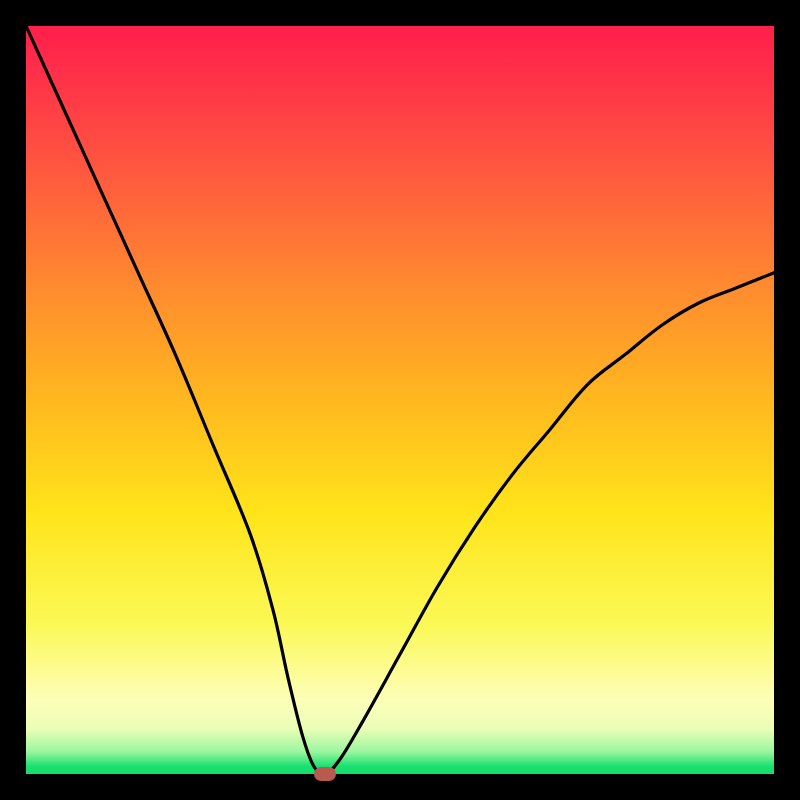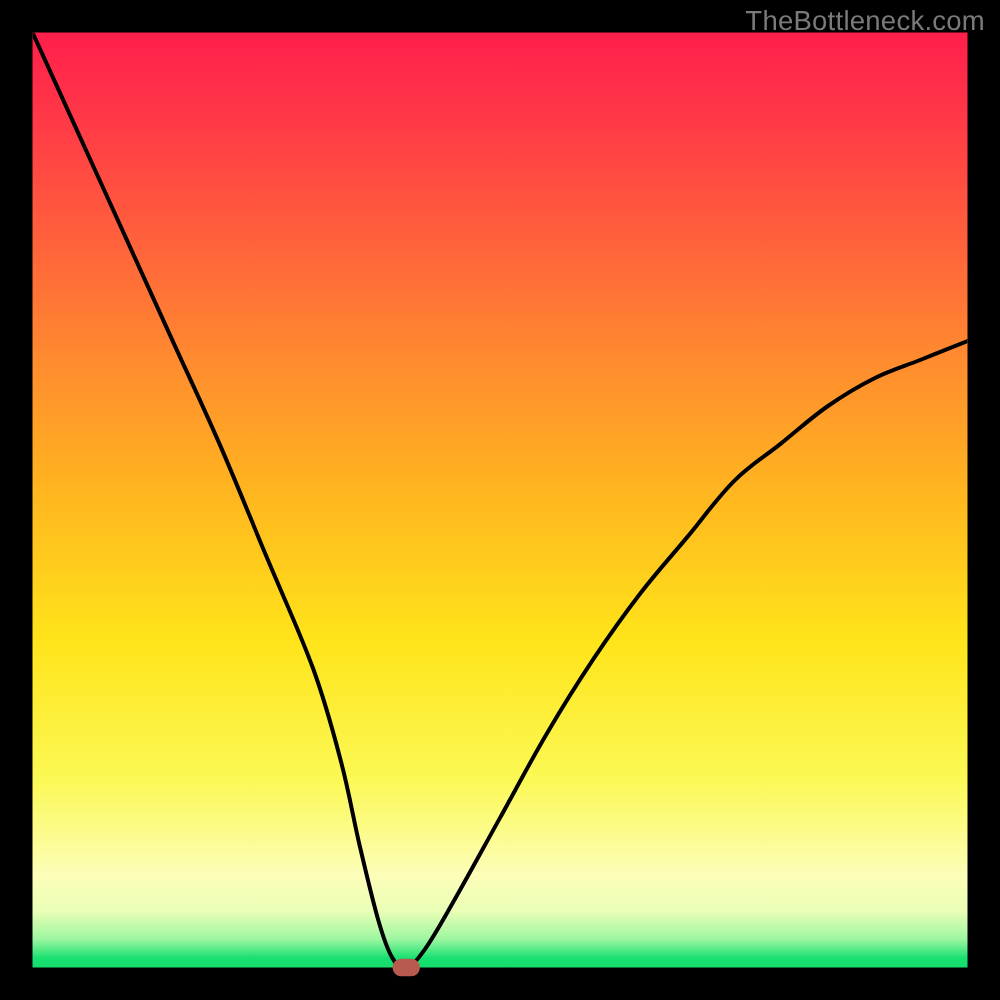--- a/index.html
+++ b/index.html
@@ -69,14 +69,13 @@
 </head>
 <body>
 
 <div class="frame">
   <div class="plot">
     <svg class="curve" viewBox="0 0 748 748" preserveAspectRatio="none">
       <path d="M 0.00 0.00 C 6.73 14.81, 23.94 52.66, 37.40 82.28 C 50.86 111.90, 61.34 134.94, 74.80 164.56 C 88.26 194.18, 98.74 217.22, 112.20 246.84 C 125.66 276.46, 136.14 298.15, 149.60 329.12 C 163.06 360.09, 173.54 386.57, 187.00 418.88 C 200.46 451.19, 213.63 479.02, 224.40 508.64 C 235.17 538.26, 240.11 557.86, 246.84 583.44 C 253.57 609.02, 256.41 627.87, 261.80 650.76 C 267.19 673.65, 272.05 694.44, 276.76 710.60 C 281.47 726.76, 283.94 733.79, 287.98 740.52 C 292.02 747.25, 294.49 749.35, 299.20 748.00 C 303.91 746.65, 307.43 742.46, 314.16 733.04 C 320.89 723.62, 325.83 714.49, 336.60 695.64 C 347.37 676.79, 360.54 652.56, 374.00 628.32 C 387.46 604.08, 397.94 583.89, 411.40 561.00 C 424.86 538.11, 435.34 521.36, 448.80 501.16 C 462.26 480.96, 472.74 466.30, 486.20 448.80 C 499.66 431.30, 510.14 420.08, 523.60 403.92 C 537.06 387.76, 547.54 372.50, 561.00 359.04 C 574.46 345.58, 584.94 339.89, 598.40 329.12 C 611.86 318.35, 622.34 308.62, 635.80 299.20 C 649.26 289.78, 659.74 283.49, 673.20 276.76 C 686.66 270.03, 697.14 267.19, 710.60 261.80 C 724.06 256.41, 741.27 249.53, 748.00 246.84" id="curve-path" fill="none" stroke="#000" stroke-width="3.2" stroke-linecap="round"></path>
     </svg>
     <div class="marker" id="marker" style="left: 299.2px; top: 748px; background: rgb(184, 90, 80);"></div>
   </div>
-  <div class="watermark">TheBottleneck.com</div>
 </div>
 
 </body></html>

